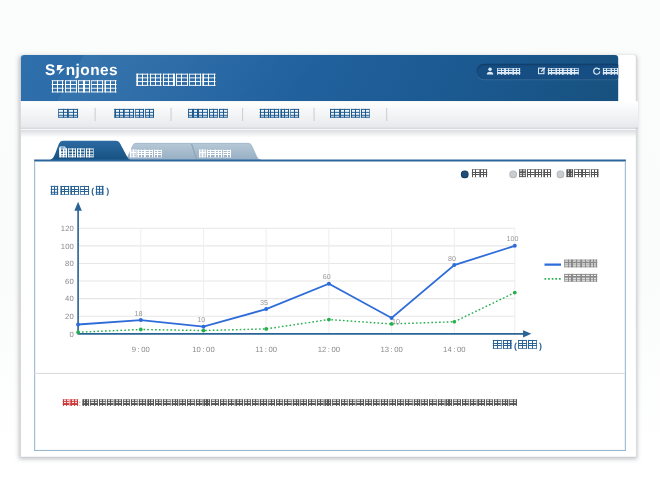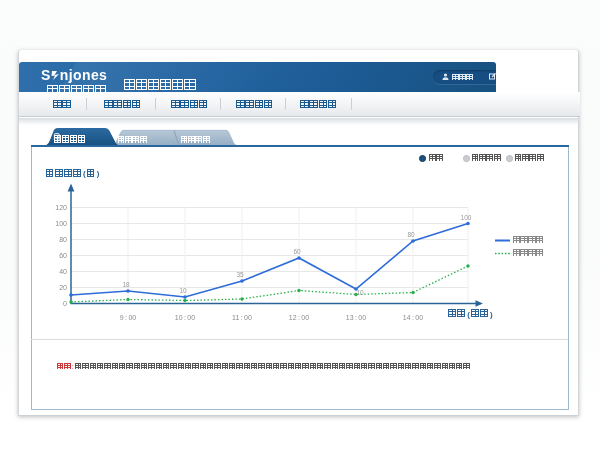--- a/index.html
+++ b/index.html
@@ -8,21 +8,21 @@
 
 i.g{display:inline-block;width:.86em;height:.86em;margin:0 .07em 0 0;vertical-align:-.07em;
 background-image:
 repeating-linear-gradient(to bottom,currentColor 0,currentColor 1px,transparent 1px,transparent 31%),
 repeating-linear-gradient(to right,currentColor 0,currentColor 1px,transparent 1px,transparent 44%);
 background-size:100% 100%;}
 
 #win{position:absolute;left:18px;top:50px;width:561px;height:366px;background:#fff;
 box-shadow:0 1px 4px rgba(125,130,136,.5);border-radius:3px 3px 0 0;border-bottom:1px solid #cfd2d5;border-left:1px solid #d3d6d9;border-right:1px solid #d3d6d9}
 
-#hdr{position:absolute;left:0;top:12px;width:477px;height:42px;border-radius:3px 3px 0 0;
+#hdr{position:absolute;left:0;top:0;width:543px;height:42px;border-radius:3px 3px 0 0;
 background:linear-gradient(115deg,#2f70ac 0%,#2263a0 40%,#1c5a93 70%,#17517f 100%);overflow:hidden}
 #hdr .sheen{position:absolute;left:40px;top:-30px;width:250px;height:120px;background:linear-gradient(115deg,rgba(255,255,255,.06),rgba(255,255,255,0) 80%);transform:skewX(-30deg)}
 #logo1{position:absolute;left:22px;top:5px;color:#fff;font-size:14px;font-weight:bold;letter-spacing:.4px}
 #logo2{position:absolute;left:28px;top:21px;color:#fff;font-size:13px;font-weight:bold}
 #logo2 i.g{margin-right:.06em}
 #title{position:absolute;left:105px;top:15.5px;color:#fff;font-size:13px}
 #pill{position:absolute;left:414px;top:7.5px;width:133px;height:14px;background:#164e84;border-radius:7px;
 box-shadow:inset 0 1px 2px rgba(0,0,0,.25), 0 1px 0 rgba(255,255,255,.12)}
 .pt{position:absolute;top:3.2px;color:#dde9f4;font-size:7.6px}
 

